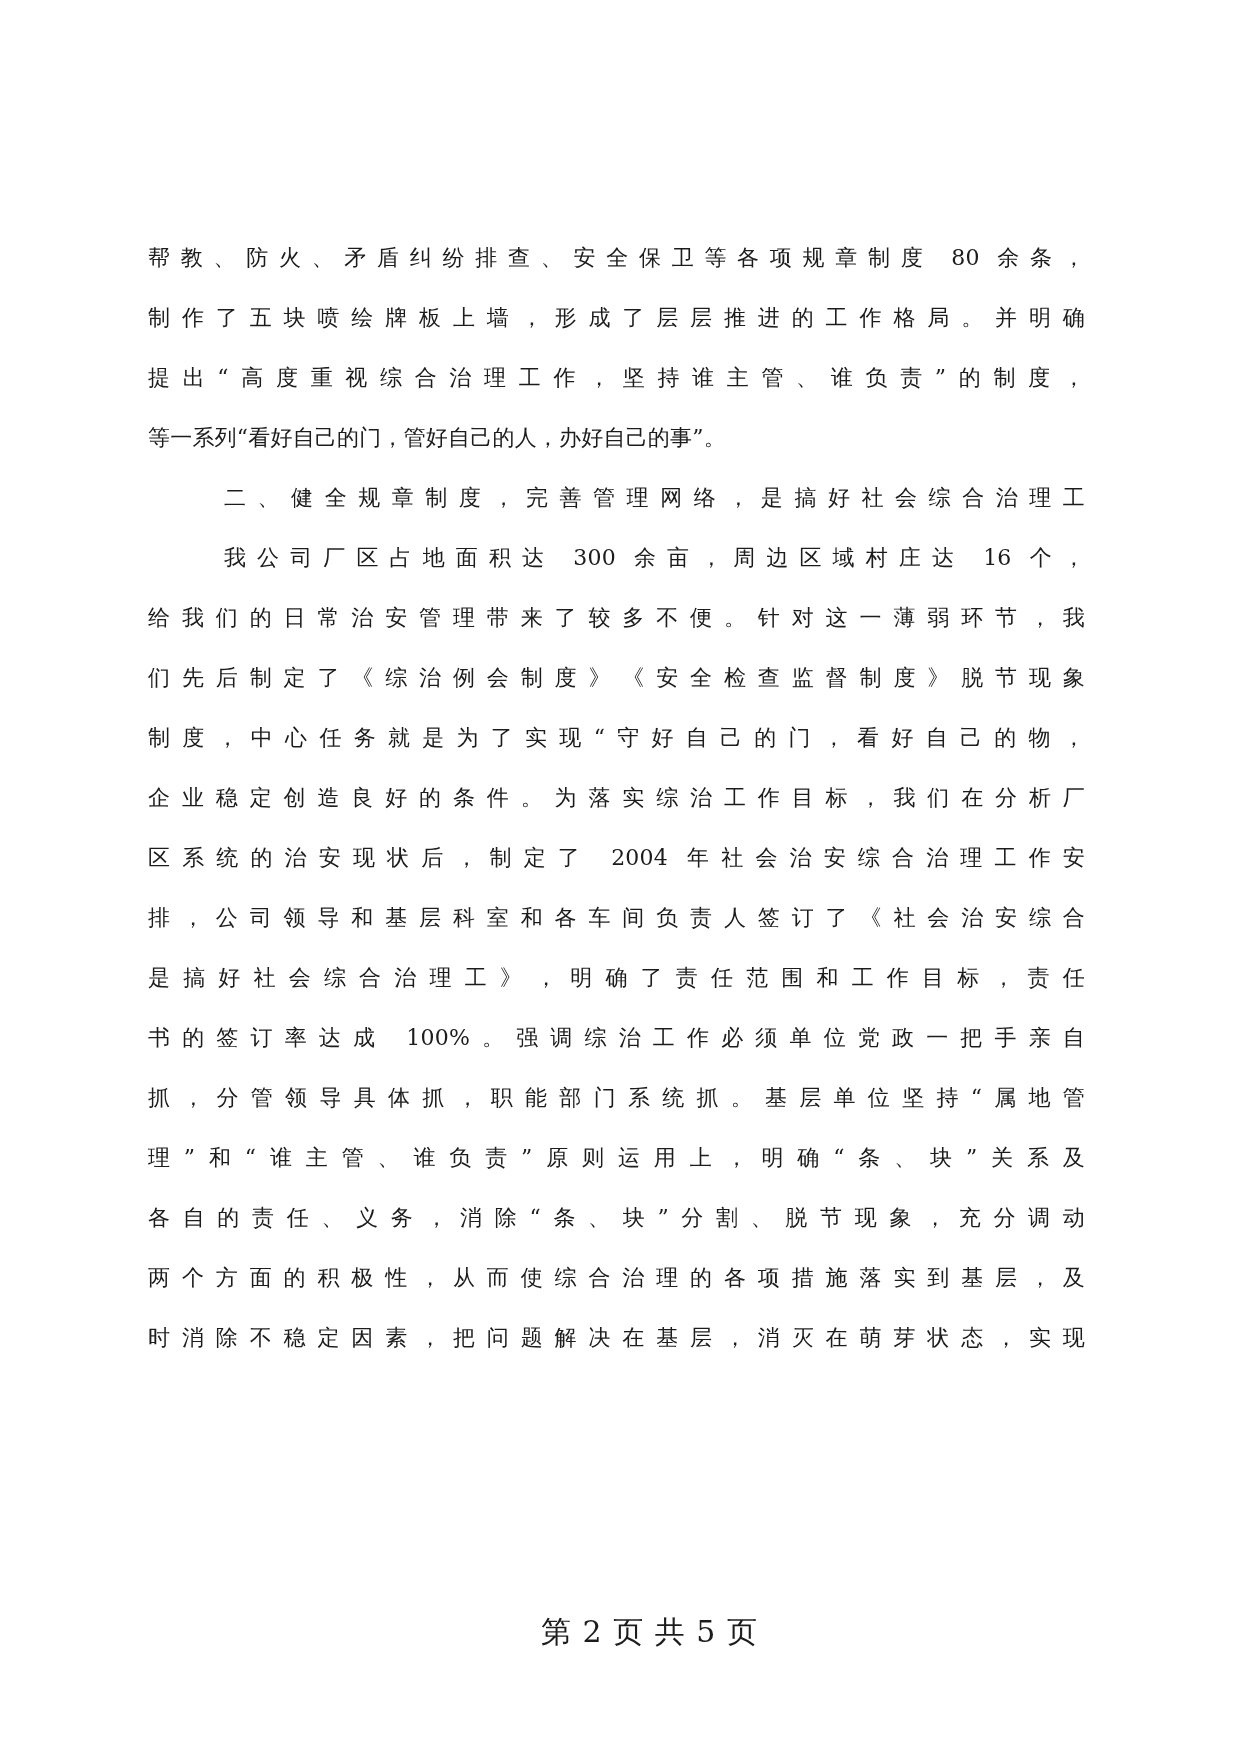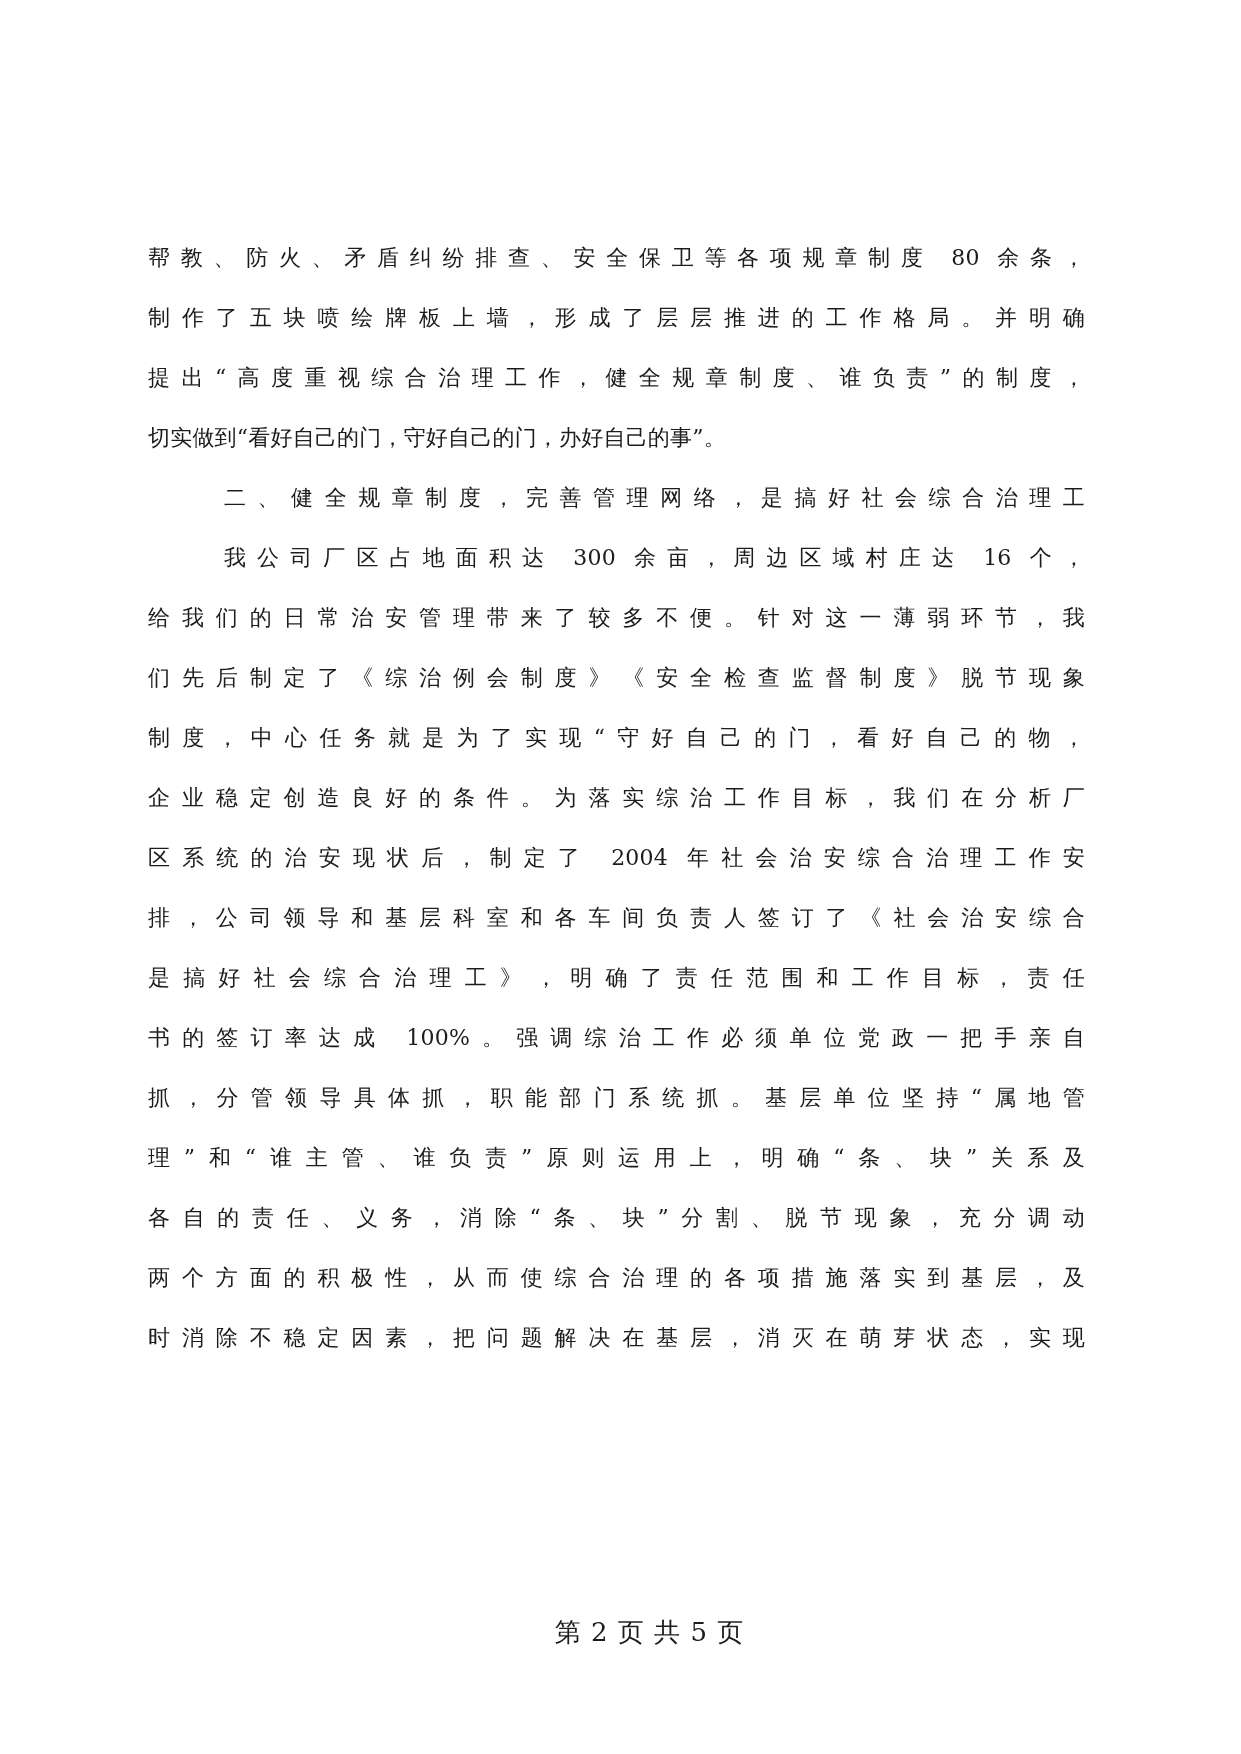--- a/index.html
+++ b/index.html
@@ -42,35 +42,35 @@
   .doc-footer {
     position: absolute;
     left: 0;
     top: 1616px;
     width: 1241px;
     padding-left: 58px;
     box-sizing: border-box;
     text-align: center;
   }
   .page-number {
-    font-size: 26px;
+    font-size: 30px;
     line-height: 32px;
     color: #1c1c1c;
     letter-spacing: 1px;
   }
 </style>
 </head>
 <body>
 
 <div class="page">
   <div class="doc-body" id="doc-body">
       <div class="text-line just">帮教、防火、矛盾纠纷排查、安全保卫等各项规章制度 80 余条，</div>
       <div class="text-line just">制作了五块喷绘牌板上墙，形成了层层推进的工作格局。并明确</div>
-      <div class="text-line just">提出“高度重视综合治理工作，健全规章制度、谁负责”的制度，</div>
-      <div class="text-line">切实做到“看好自己的门，守好自己的门，办好自己的事”。</div>
+      <div class="text-line just">提出“高度重视综合治理工作，坚持谁主管、谁负责”的制度，</div>
+      <div class="text-line">等一系列“看好自己的门，管好自己的人，办好自己的事”。</div>
       <div class="text-line just indent2">二、健全规章制度，完善管理网络，是搞好社会综合治理工</div>
       <div class="text-line just indent2">我公司厂区占地面积达 300 余亩，周边区域村庄达 16 个，</div>
       <div class="text-line just">给我们的日常治安管理带来了较多不便。针对这一薄弱环节，我</div>
       <div class="text-line just">们先后制定了《综治例会制度》《安全检查监督制度》脱节现象</div>
       <div class="text-line just">制度，中心任务就是为了实现“守好自己的门，看好自己的物，</div>
       <div class="text-line just">企业稳定创造良好的条件。为落实综治工作目标，我们在分析厂</div>
       <div class="text-line just">区系统的治安现状后，制定了 2004 年社会治安综合治理工作安</div>
       <div class="text-line just">排，公司领导和基层科室和各车间负责人签订了《社会治安综合</div>
       <div class="text-line just">是搞好社会综合治理工》，明确了责任范围和工作目标，责任</div>
       <div class="text-line just">书的签订率达成 100%。强调综治工作必须单位党政一把手亲自</div>

